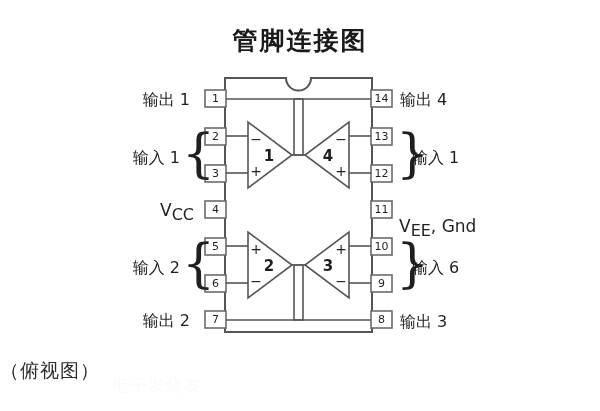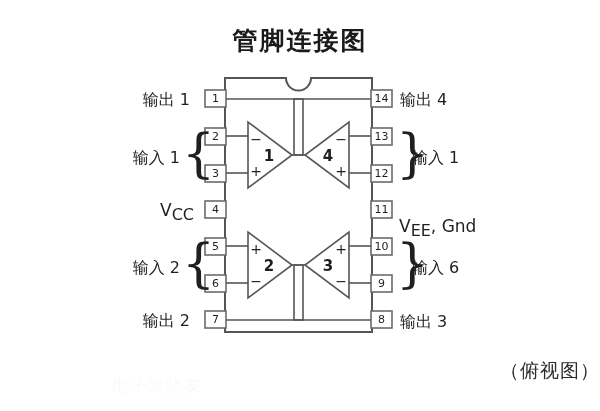--- a/index.html
+++ b/index.html
@@ -13,21 +13,21 @@
   #stage{position:absolute;left:0;top:0;width:600px;height:411px;border-radius:32px;}
   .title{
     position:absolute;left:0;top:24px;width:600px;
     text-align:center;
     font-family:"DejaVu Sans","Liberation Sans",sans-serif;
     font-weight:bold;font-size:25px;color:#1a1a1a;
     letter-spacing:2px;
   }
   .caption{
     position:absolute;left:0;top:358px;width:600px;
-    text-align:right;
+    text-align:left;
     font-family:"DejaVu Sans","Liberation Sans",sans-serif;
     font-size:19px;color:#2b2b2b;letter-spacing:1px;
   }
   .lbl{
     position:absolute;
     font-family:"DejaVu Sans","Liberation Sans",sans-serif;
     font-size:16px;color:#1f1f1f;
     white-space:nowrap;
   }
   .lbl-r{text-align:right;}

